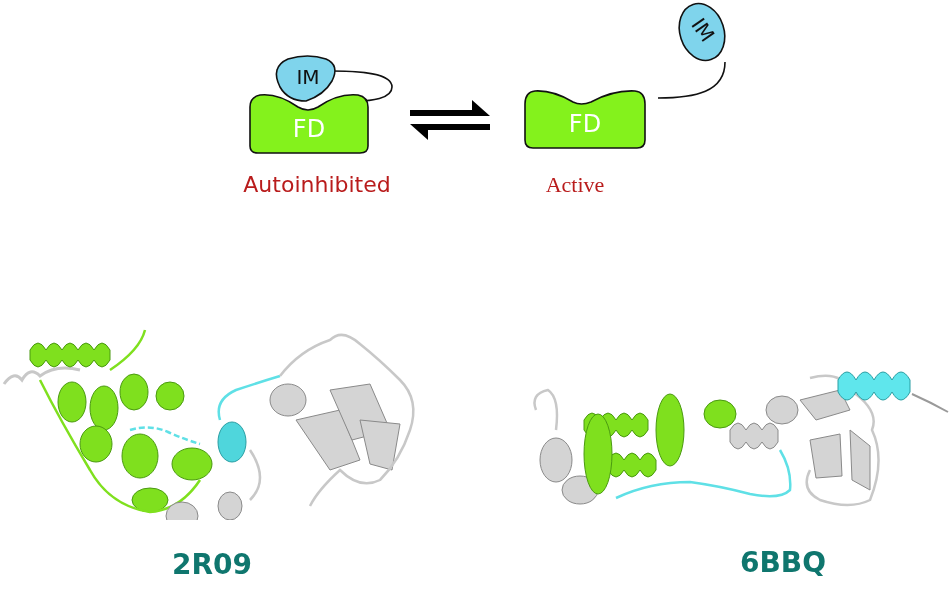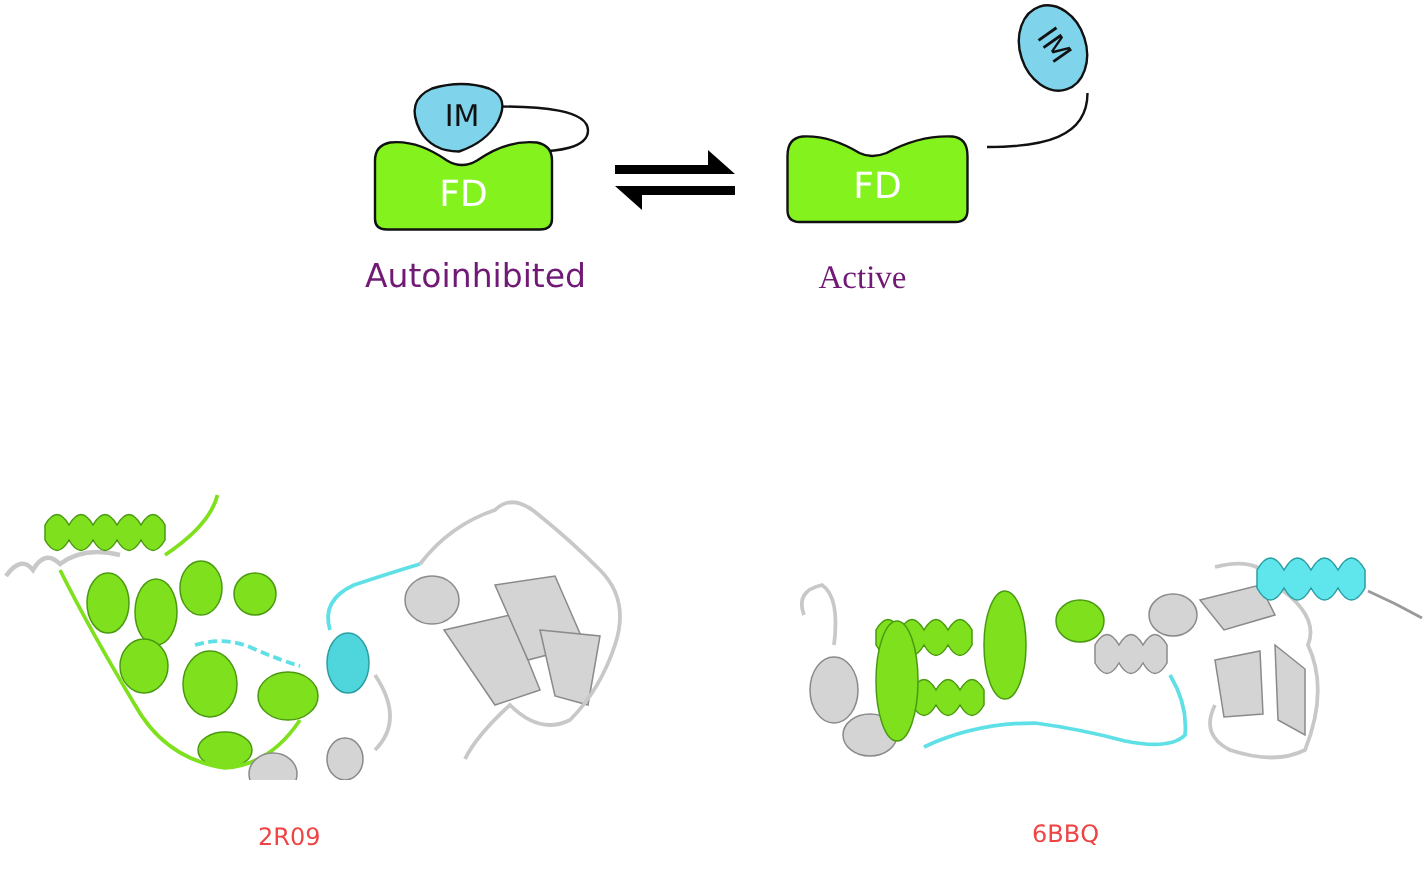--- a/index.html
+++ b/index.html
@@ -1,22 +1,22 @@
 <!DOCTYPE html>
 <html><head>
 <meta charset="utf-8">
 <style>
   html, body { margin: 0; padding: 0; background: #ffffff; }
   body { width: 950px; height: 589px; position: relative; overflow: hidden;
          font-family: "DejaVu Sans", sans-serif; }
   .abs { position: absolute; }
-  .label { position: absolute; color: #701a75; font-size: 22px; text-align: center;
+  .label { position: absolute; color: #b91c1c; font-size: 22px; text-align: center;
            font-family: "DejaVu Sans", sans-serif; white-space: nowrap; }
-  .pdb-label { position: absolute; color: #ef4444; font-size: 16px;
-               font-family: "DejaVu Sans", sans-serif; white-space: nowrap; }
+  .pdb-label { position: absolute; color: #0f766e; font-size: 28px;
+               font-family: "DejaVu Sans", sans-serif; white-space: nowrap; font-weight: bold; }
 </style>
 </head>
 <body>
 
 <div class="abs" style="left:240px;top:45px;width:190px;height:110px;">
   <svg width="190" height="110" viewBox="0 0 190 110">
 
     <path d="M 92 26 C 120 26, 152 28, 152 42 C 152 54, 130 56, 117 56" fill="none" stroke="#111" stroke-width="1.6"></path>
 
     <path d="M 10 62 Q 10 52 20 50 Q 38 48 58 62 Q 68 68 78 62 Q 98 48 118 50 Q 128 52 128 62 L 128 101 Q 128 108 120 108 L 18 108 Q 10 108 10 101 Z" fill="#84f21c" stroke="#111" stroke-width="1.6"></path>
@@ -116,13 +116,13 @@
       <polygon points="290,90 320,84 322,126 296,128"></polygon>
       <polygon points="330,80 350,96 350,140 332,130"></polygon>
       <polygon points="280,50 320,40 330,60 296,70"></polygon>
     </g>
     <path d="M 290 28 Q 320 20 330 40 Q 360 60 352 80 Q 366 110 350 150 Q 330 160 300 150 Q 280 140 290 120" fill="none" stroke="#c8c8c8" stroke-width="2.5"></path>
 
     <path d="M 318 30 q 9 -16 18 0 q 9 -16 18 0 q 9 -16 18 0 q 9 -16 18 0 l 0 12 q -9 16 -18 0 q -9 16 -18 0 q -9 16 -18 0 q -9 16 -18 0 Z" fill="#5fe6ec" stroke="#2a9ea3" stroke-width="1"></path>
     <path d="M 392 44 Q 410 52 428 62" fill="none" stroke="#9a9a9a" stroke-width="2"></path>
   </svg>
 </div>
-<div class="pdb-label" style="left:688px;top:546px;">6BBQ</div>
+<div class="pdb-label" style="left:740px;top:546px;">6BBQ</div>
 
 </body></html>

